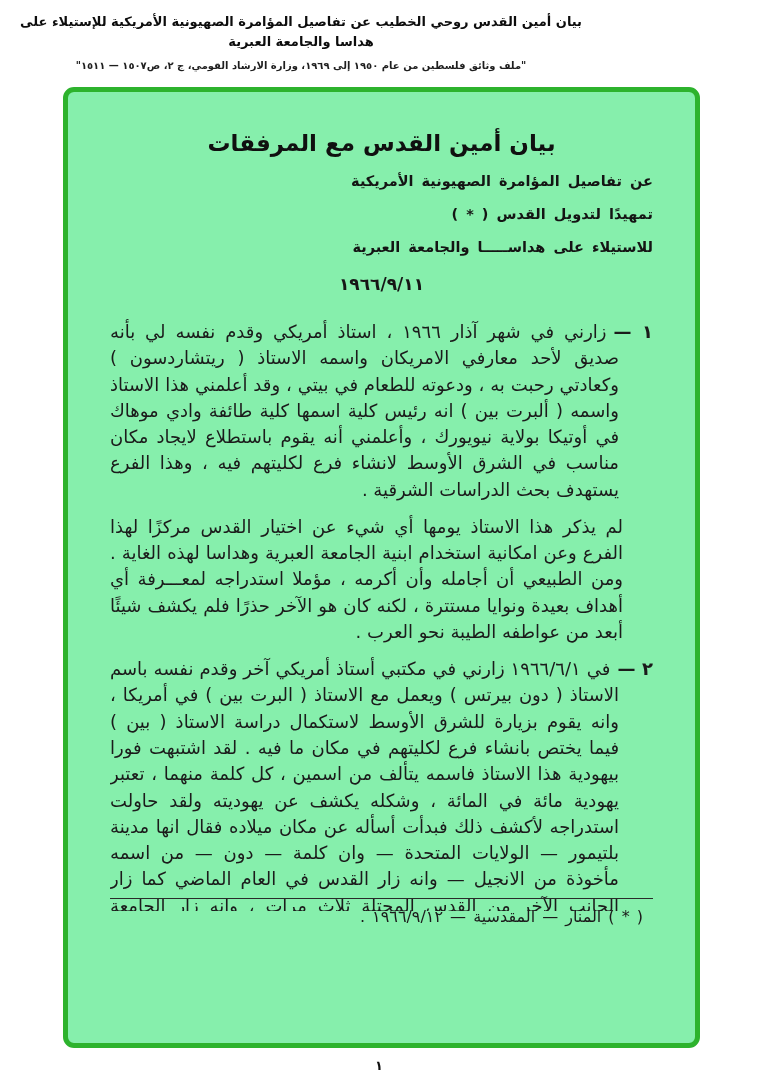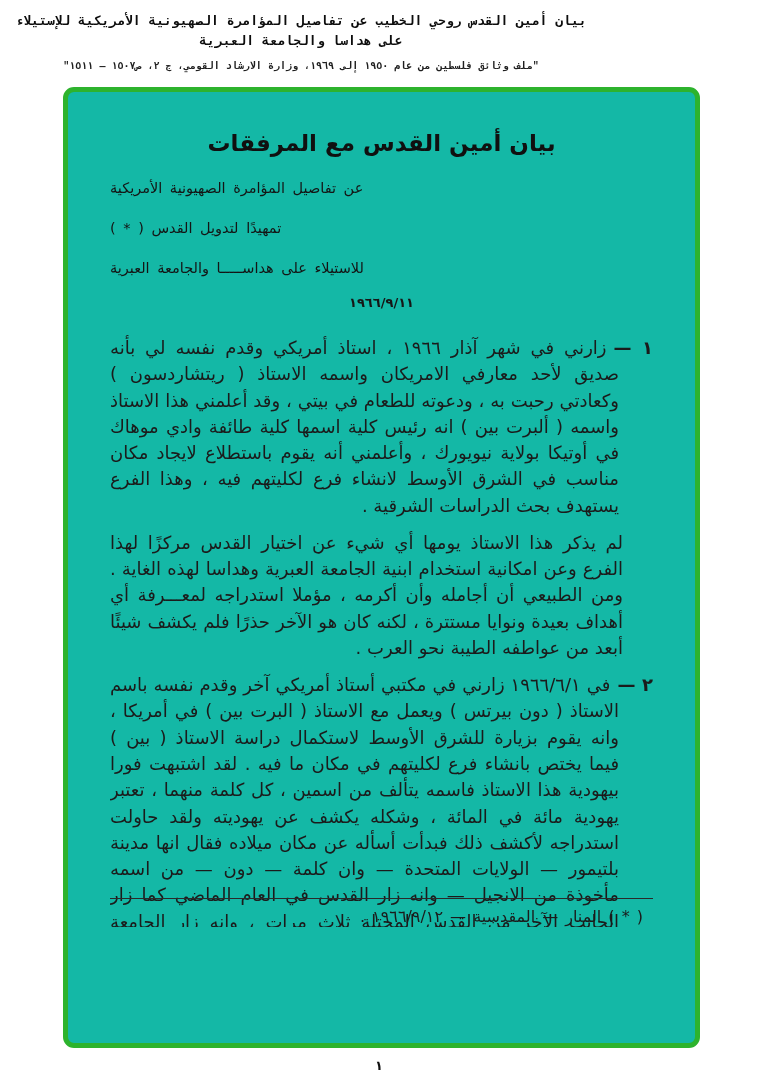--- a/index.html
+++ b/index.html
@@ -7,47 +7,47 @@
   body {
     width: 758px; height: 1078px;
     background: #ffffff;
     font-family: "DejaVu Sans", sans-serif;
     color: #161616;
     position: relative;
     overflow: hidden;
   }
   .top-header {
     position: absolute; top: 12px; left: 0;
-    width: 602px; text-align: center; direction: rtl; font-family: Liberation Mono, monospace;
+    width: 602px; text-align: center; direction: rtl;
   }
   .top-header .line1 {
     font-size: 13px; font-weight: bold; line-height: 1.5;
     padding: 0 10px; color: #0d0d0d;
   }
   .top-header .line2 {
     font-size: 10px; font-weight: bold; margin-top: 9px; color: #1e1e1e;
   }
   .doc-frame {
     position: absolute; top: 87px; left: 63px;
     width: 637px; height: 961px;
     border: 5px solid #2db32d; border-radius: 11px;
-    background: #14b8a6;
+    background: #86efac;
     padding: 26px 42px 0 42px;
     direction: rtl;
   }
   .doc-title {
     text-align: center; font-size: 23px; font-weight: bold;
     margin-top: 12px; letter-spacing: 0.5px; color: #101010;
   }
   .doc-sub {
-    text-align: left; font-size: 14.5px; font-weight: normal;
-    margin-top: 24px; word-spacing: 3px; color: #141414;
+    text-align: right; font-size: 14.5px; font-weight: bold;
+    margin-top: 17px; word-spacing: 3px; color: #141414;
   }
   .doc-date {
-    text-align: center; font-size: 13px; font-weight: bold;
+    text-align: center; font-size: 17px; font-weight: bold;
     margin-top: 19px; letter-spacing: 1px;
   }
   .doc-body {
     margin-top: 25px;
     font-size: 18px; line-height: 1.46;
     text-align: justify; color: #1b1b1b;
     height: 592px; overflow: hidden;
   }
   .para { margin-bottom: 11px; }
   .para.numbered { padding-right: 34px; text-indent: -34px; }

